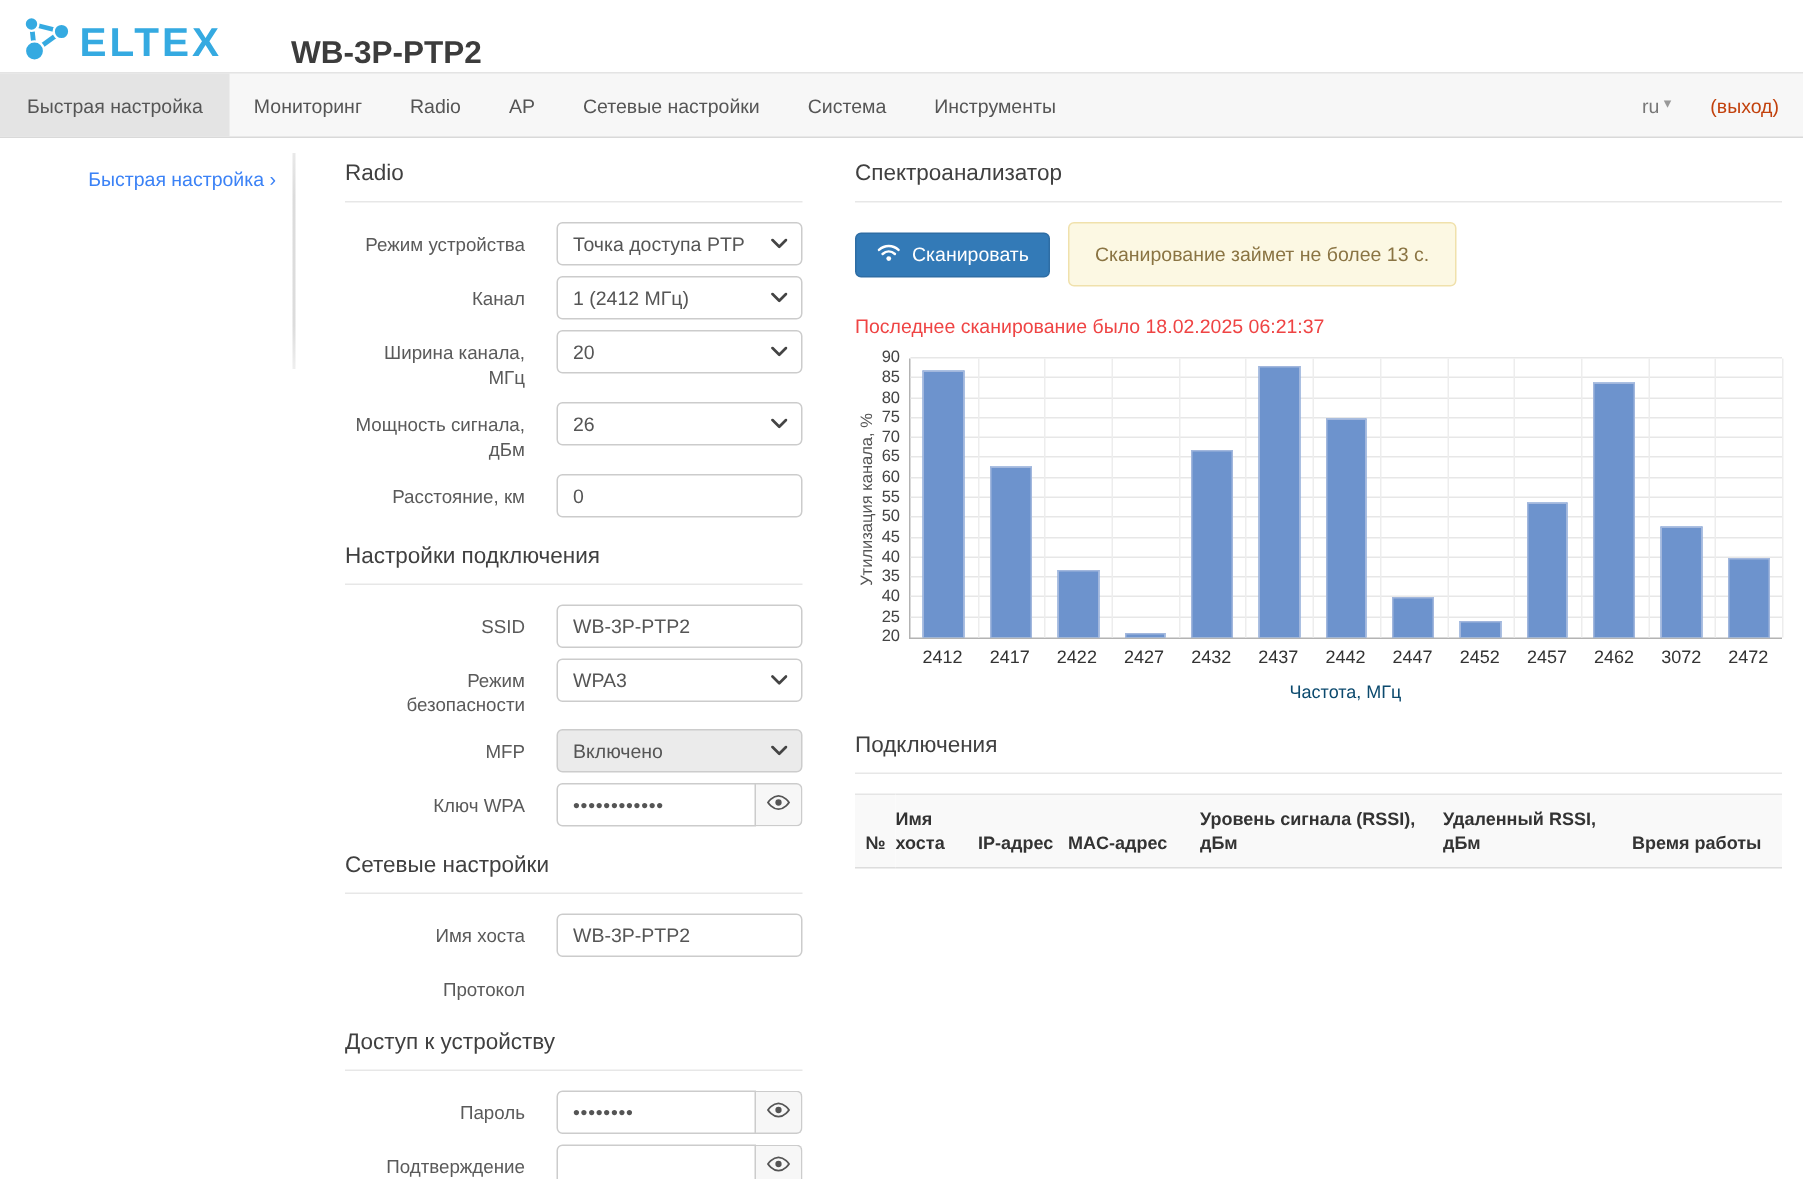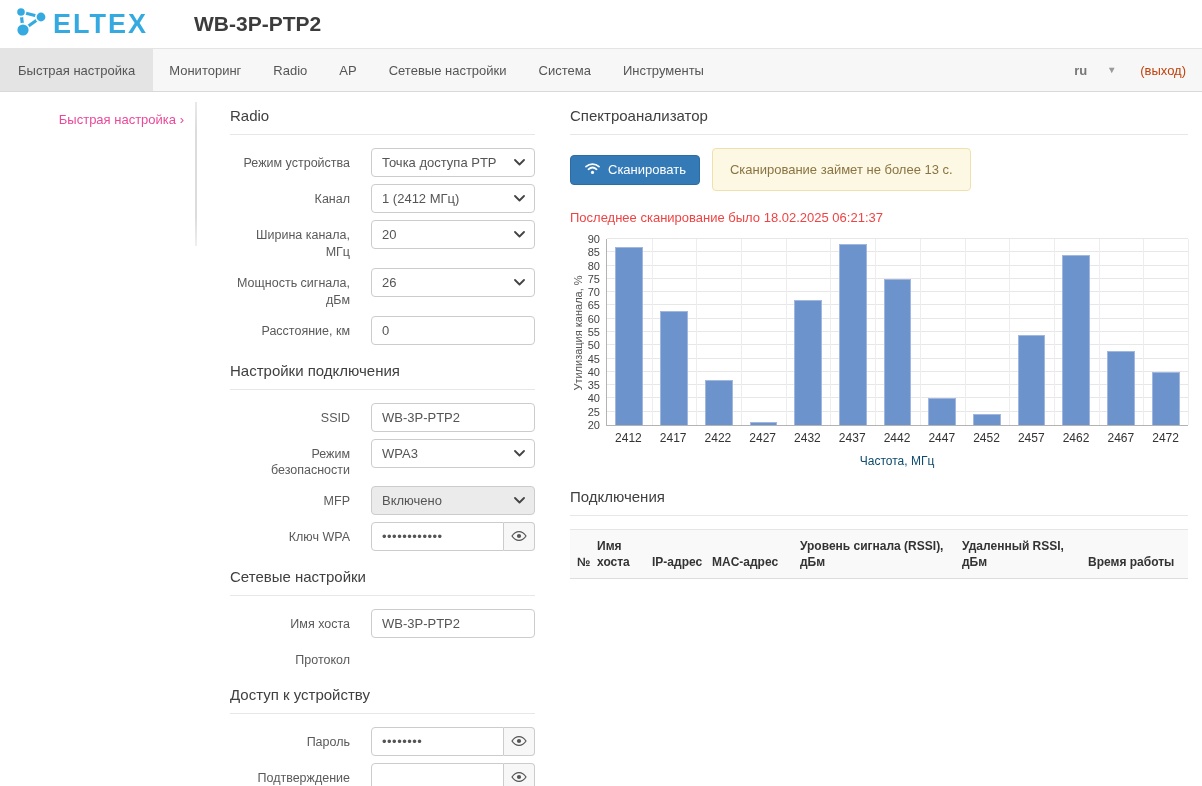--- a/index.html
+++ b/index.html
@@ -1,37 +1,37 @@
 <!DOCTYPE html>
 <html><head>
 <meta charset="utf-8">
 <style>
   html,body{margin:0;padding:0;background:#fff;}
   body{font-family:"Liberation Sans", sans-serif; -webkit-font-smoothing:antialiased;}
   .page{width:1202px;height:786px;overflow:hidden;position:relative;background:#fff;}
 
   
-  .header{height:48px;display:flex;align-items:center;padding-left:13px;background:#fff;}
+  .header{height:48px;display:flex;align-items:flex-end;padding-left:13px;background:#fff;}
   .logo{display:flex;align-items:center;gap:4px;cursor:pointer;}
   .logo-text{font-size:27px;font-weight:700;color:#35aae1;letter-spacing:2px;line-height:1;}
   .device-title{font-size:21px;font-weight:700;color:#3c3c3c;margin-left:46px;}
 
   
   .navbar{height:42px;background:#f7f7f7;border-top:1px solid #e4e4e4;border-bottom:1px solid #d9d9d9;display:flex;align-items:stretch;font-size:13px;color:#555;}
   .nav-tab{display:flex;align-items:center;padding:0 16px;cursor:pointer;}
   .nav-tab.active{background:#e4e4e4;padding:0 18px;}
   .nav-right{margin-left:auto;display:flex;align-items:center;gap:26px;padding-right:16px;}
-  .lang{display:flex;align-items:center;gap:22px;cursor:pointer;color:#777;font-weight:bold;}
+  .lang{display:flex;align-items:center;gap:3px;cursor:pointer;color:#777;}
   .caret{font-size:10px;color:#999;line-height:1;}
   .logout{color:#c2410c;cursor:pointer;text-decoration:none;font-size:13px;}
 
   
   .content{display:flex;align-items:flex-start;}
   .sidebar{width:197px;flex:0 0 197px;position:relative;padding-top:20px;box-sizing:border-box;min-height:300px;}
-  .sidebar-item{text-align:right;padding-right:13px;font-size:13px;color:#ec4899;cursor:pointer;line-height:1.3;}
+  .sidebar-item{text-align:right;padding-right:13px;font-size:13px;color:#3b82f6;cursor:pointer;line-height:1.3;}
   .sidebar-divider{position:absolute;right:0;top:10px;width:2px;height:144px;background:linear-gradient(to bottom,#e9e9e9,#dcdcdc 20%,#dcdcdc 80%,#efefef);}
 
   .form-col{width:305px;flex:0 0 305px;margin-left:33px;padding-top:15px;}
   .right-col{width:618px;flex:0 0 618px;margin-left:35px;padding-top:15px;}
 
   .section-title{margin:0 0 13px 0;padding-bottom:9px;border-bottom:1px solid #e7e7e7;font-size:15px;font-weight:400;color:#404040;line-height:1.2;}
   .form-section{margin-top:0;}
   .form-section + .form-section{margin-top:17px;}
 
   
@@ -375,21 +375,21 @@
             <div class="xtick">2417</div>
             <div class="xtick">2422</div>
             <div class="xtick">2427</div>
             <div class="xtick">2432</div>
             <div class="xtick">2437</div>
             <div class="xtick">2442</div>
             <div class="xtick">2447</div>
             <div class="xtick">2452</div>
             <div class="xtick">2457</div>
             <div class="xtick">2462</div>
-            <div class="xtick">2467</div>
+            <div class="xtick">3072</div>
             <div class="xtick">2472</div>
           </div>
         <div class="xlabel-caption">Частота, МГц</div>
       </div>
 
       <div class="conn-section">
         <h2 class="section-title">Подключения</h2>
         <table class="conn-table">
           <colgroup>
             <col style="width:27px">

